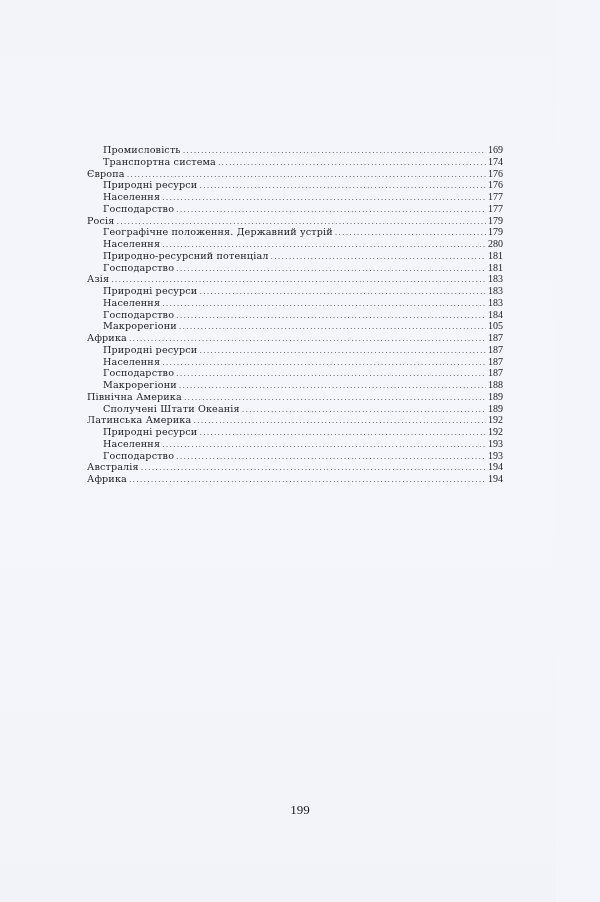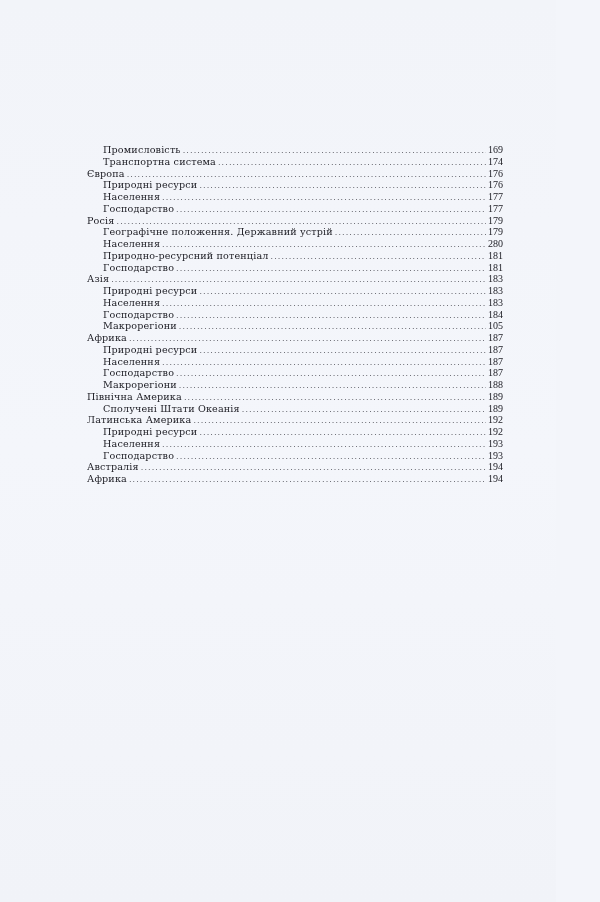--- a/index.html
+++ b/index.html
@@ -198,13 +198,14 @@
         <span class="label">Австралія</span>
         <span class="dots"></span>
         <span class="num">194</span>
       </div>
       <div class="row lvl1">
         <span class="label">Африка</span>
         <span class="dots"></span>
         <span class="num">194</span>
       </div>
     </div>
+  <div class="page-number">199</div>
 </div>
 
 </body></html>

